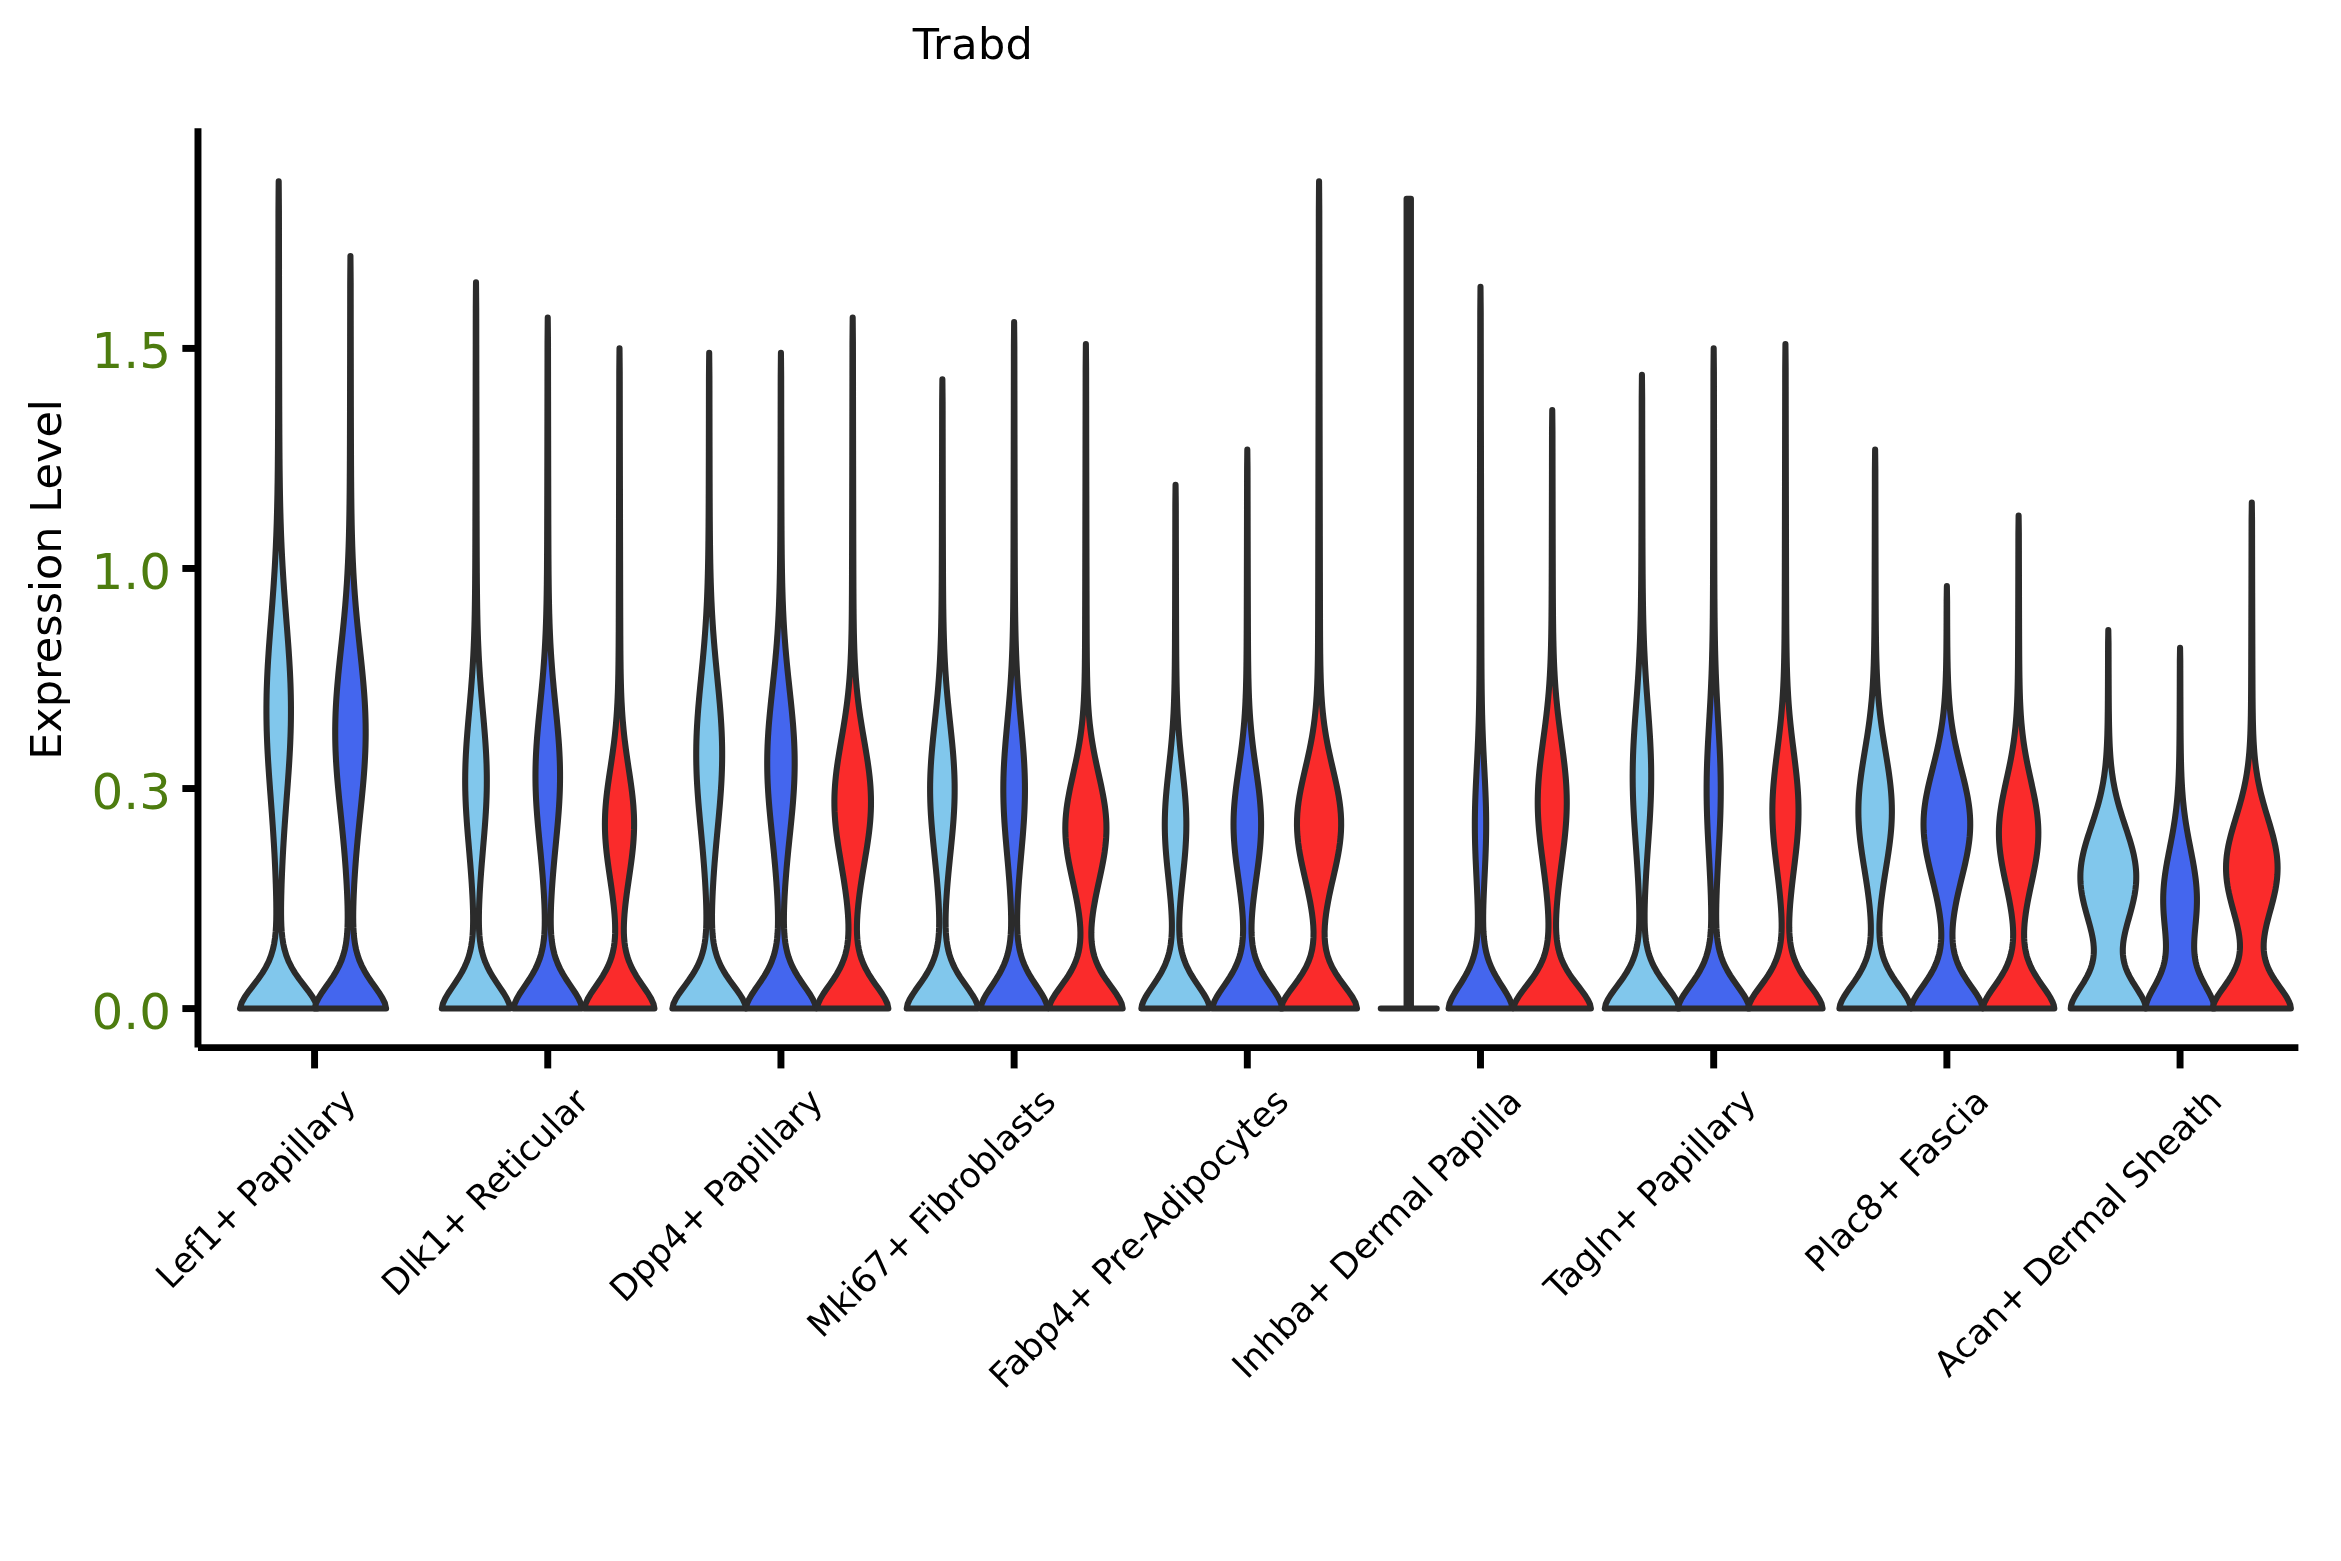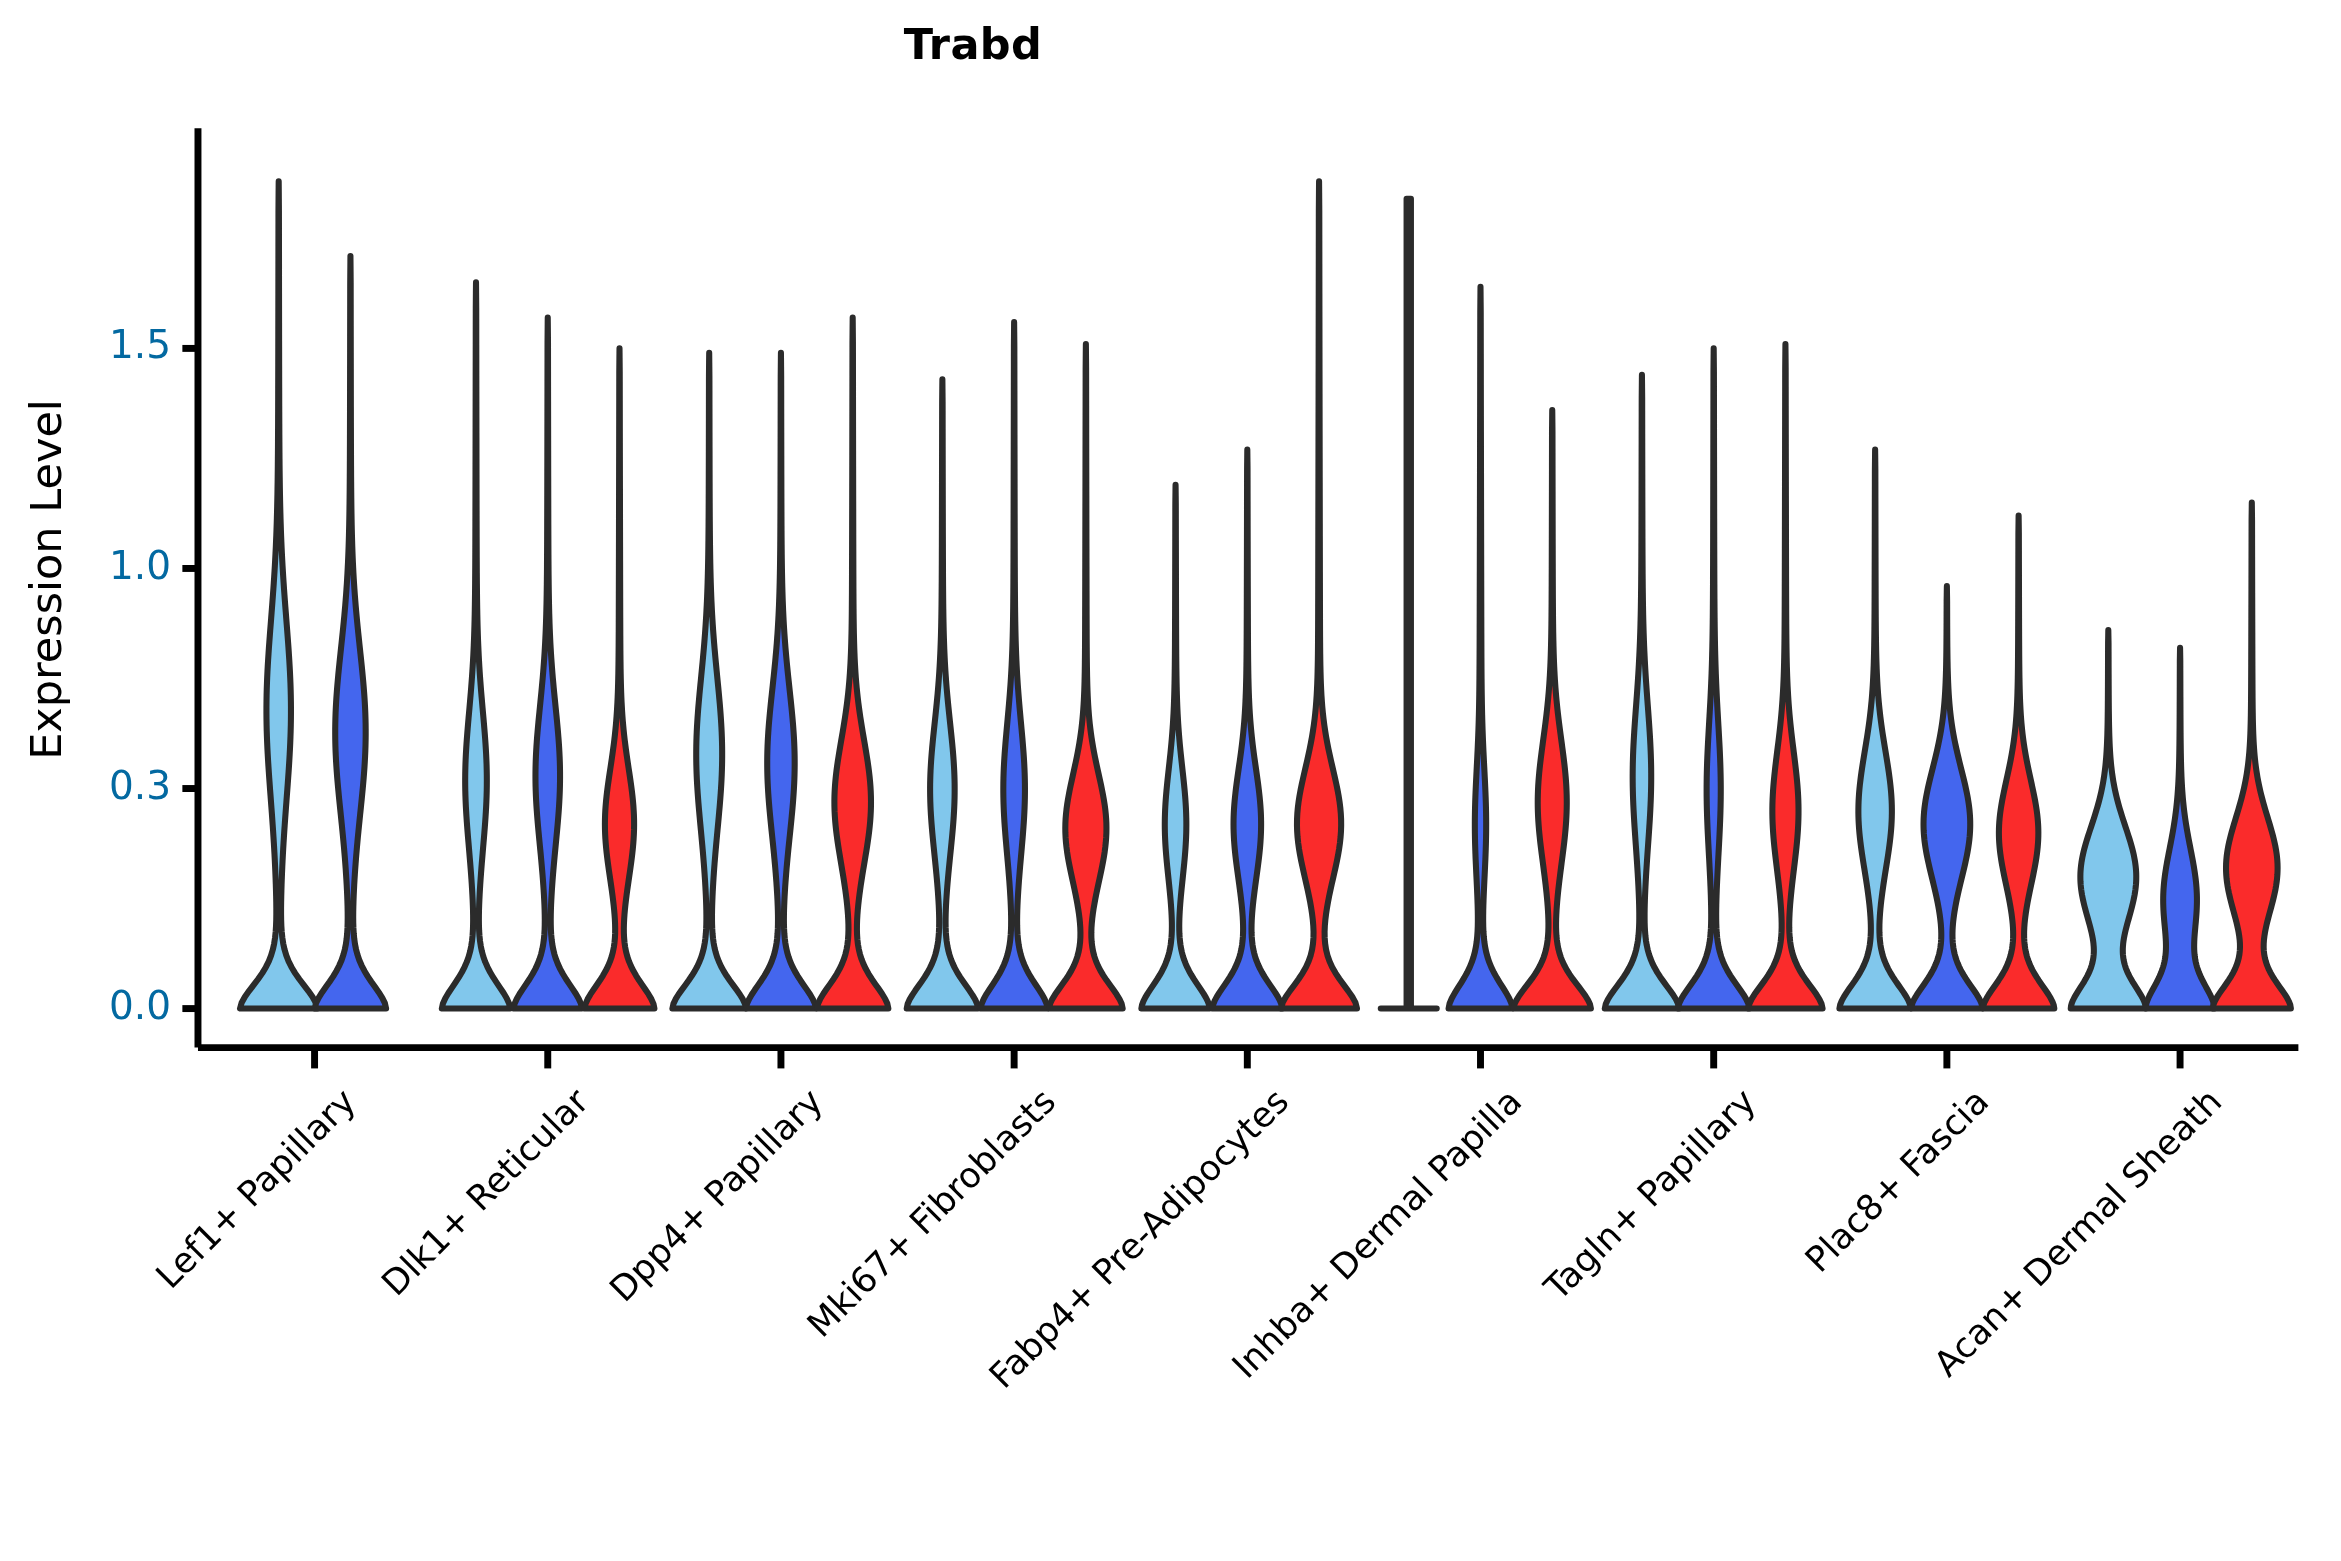--- a/index.html
+++ b/index.html
@@ -1,30 +1,30 @@
 <!DOCTYPE html>
 <html style="font-size:14px"><head>
 <meta charset="utf-8">
 <style>
   html,body{margin:0;padding:0;background:#ffffff;}
   body{width:2342px;height:1561px;overflow:hidden;
        font-family:"DejaVu Sans","Liberation Sans",sans-serif;}
   #figure{position:relative;width:2342px;height:1561px;background:#ffffff;}
   #plot-title{
     position:absolute;left:0;top:19px;width:1946px;text-align:center;
-    font-size:43px;font-weight:bold;color:#000;letter-spacing:0.4px;
+    font-size:43px;font-weight:normal;color:#000;letter-spacing:0.4px;
   }
   #ylabel{
     position:absolute;left:0px;top:0px;width:971px;height:62px;
     transform:translate(-434px,548px) rotate(-90deg);
     transform-origin:486px 31px;
     text-align:center;font-size:43px;color:#000;
   }
   .tick-label-y{
-    position:absolute;font-size:39px;color:#0369a1;text-align:right;width:147px;
+    position:absolute;font-size:50px;color:#4d7c0f;text-align:right;width:147px;
   }
   .xtick-label{
     position:absolute;font-size:35px;color:#000;white-space:nowrap;
     transform-origin:right top;
     transform:rotate(-45deg);
     text-align:right;
   }
   #svg-canvas{position:absolute;left:0;top:0;}
 </style>
 </head>

